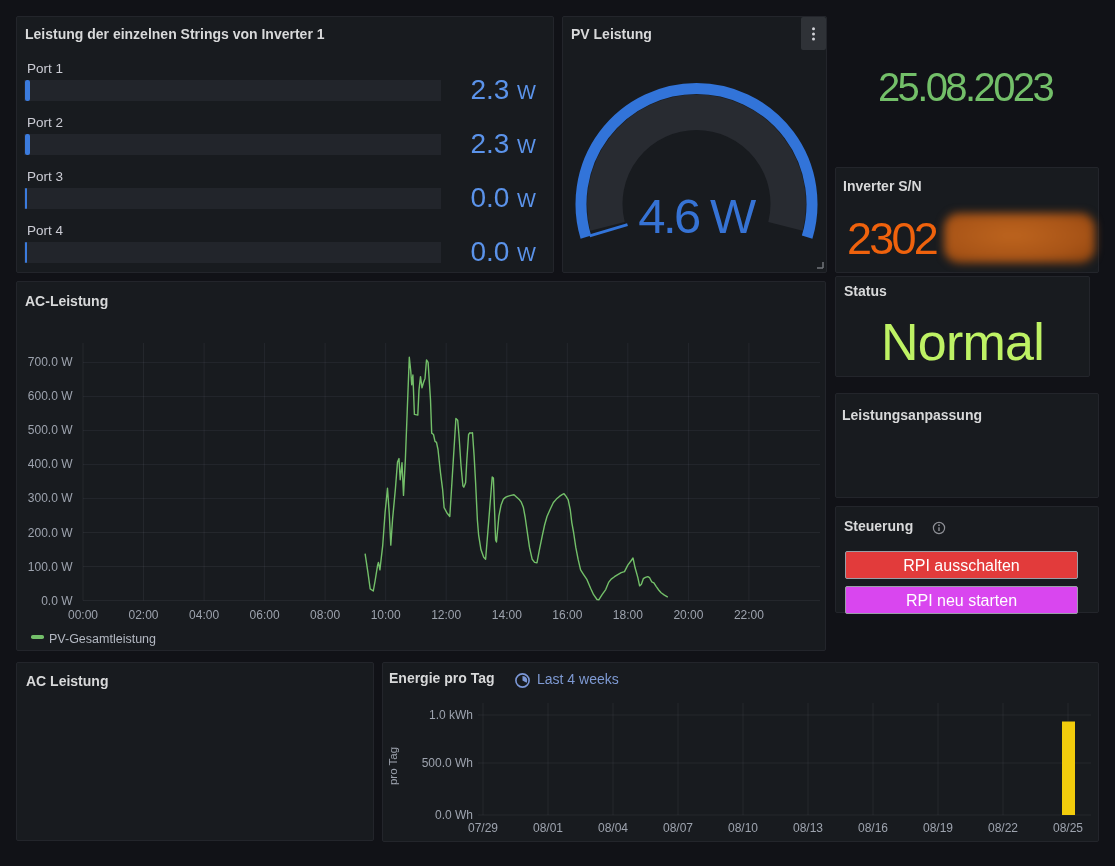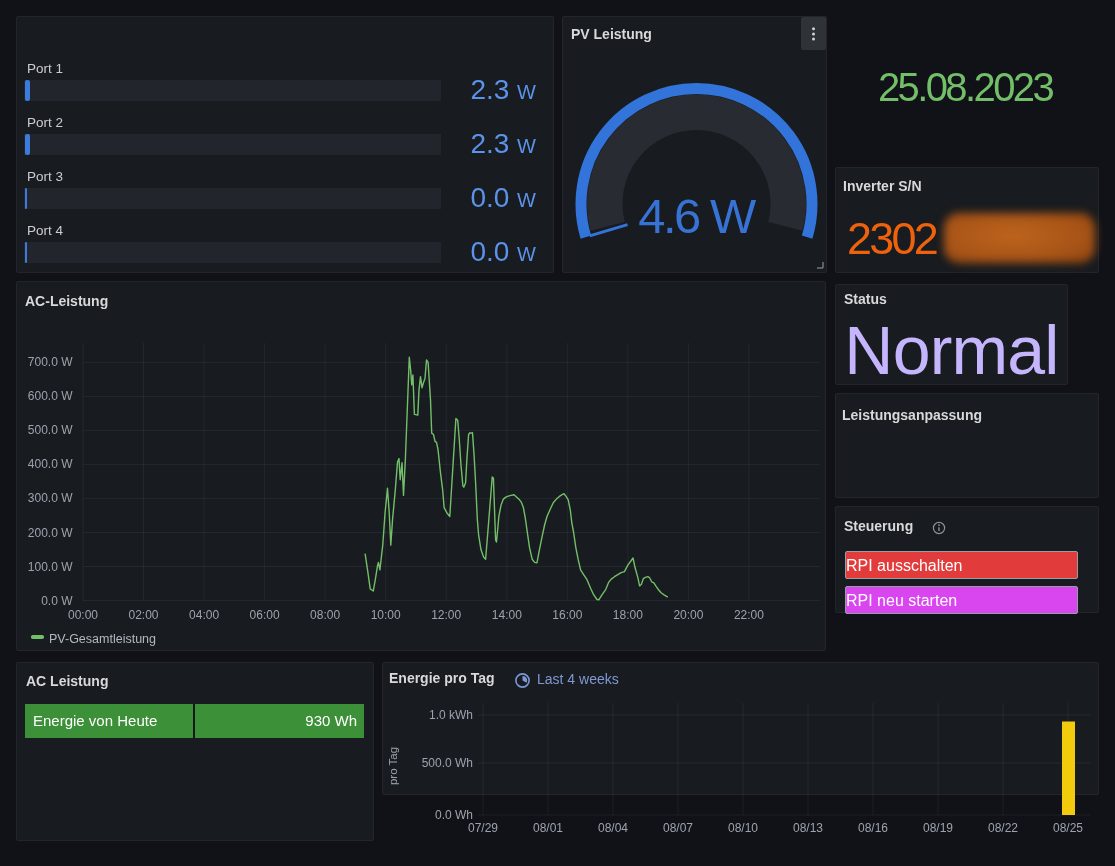--- a/index.html
+++ b/index.html
@@ -5,28 +5,29 @@
 html,body{width:1115px;height:866px;background:#111217;font-family:"Liberation Sans",sans-serif;overflow:hidden;position:relative}
 .panel{position:absolute;background:#181b1f;border:1px solid #23252b;border-radius:2px}
 .pt{position:absolute;top:8.5px;left:8px;font-size:14px;font-weight:700;color:#d8d9da;white-space:nowrap}
 .plabel{position:absolute;font-size:13.5px;color:#cbccd4;white-space:nowrap}
 .bar{position:absolute;left:7px;width:417px;height:21px;background:#22252b}
 .barfill{position:absolute;left:1px;top:0;bottom:0;background:#3b7bdd;border-radius:2px}
 .bval{position:absolute;right:17px;width:200px;text-align:right;font-size:28px;color:#5b93ea;white-space:nowrap}
 .bval span{font-size:20px}
 .axt{font-size:12px;fill:#9da3ae}
 .grid line{stroke:#ccccdc;stroke-opacity:0.07;stroke-width:1}
-.btn{position:absolute;left:9px;width:233px;height:28px;border:1px solid #999ea6;border-radius:2px;color:#fff;font-size:16px;text-align:left;line-height:27px;font-weight:400}
+.btn{position:absolute;left:9px;width:233px;height:28px;border:1px solid #999ea6;border-radius:2px;color:#fff;font-size:16px;text-align:center;line-height:27px;font-weight:400}
 .trow{position:absolute;left:8px;width:339px;height:34px;background:#3c9037;color:#fff;font-size:15px;font-weight:500}
 .tcell-l{position:absolute;left:8px;top:0;line-height:34px}
 .tcell-r{position:absolute;right:7px;top:0;line-height:34px;text-align:right}
 .tdiv{position:absolute;left:168px;top:0;bottom:0;width:2px;background:#15171b}
 </style></head><body>
 
 <div class="panel" style="left:16px;top:16px;width:538px;height:257px">
+  <div class="pt">Leistung der einzelnen Strings von Inverter 1</div>
   <div class="plabel" style="left:10px;top:44px">Port 1</div>
   <div class="bar" style="top:63px">
       <div class="barfill" style="width:5px"></div>
     </div>
   <div class="bval" style="top:57px">2.3 <span>W</span></div>
   <div class="plabel" style="left:10px;top:98px">Port 2</div>
   <div class="bar" style="top:117px">
       <div class="barfill" style="width:5px"></div>
     </div>
   <div class="bval" style="top:111px">2.3 <span>W</span></div>
@@ -115,52 +116,47 @@
         <text x="610.8" y="337" text-anchor="middle">18:00</text>
         <text x="671.4" y="337" text-anchor="middle">20:00</text>
         <text x="731.9" y="337" text-anchor="middle">22:00</text>
       </g>
     <polyline points="348.1,271.6 350.8,289.6 353.2,306.9 356.3,309.0 358.1,298.8 360.5,283.8 361.4,280.4 362.9,287.9 365.7,263.7 368.1,230.4 370.5,206.2 372.3,232.1 373.8,263.1 375.6,236.9 378.4,206.9 380.5,180.1 382.0,176.6 383.2,197.7 385.0,180.7 386.5,213.4 388.4,176.6 390.2,129.7 392.3,75.3 393.8,89.6 394.7,102.8 395.9,93.0 397.4,132.4 400.8,133.1 402.0,107.9 403.5,94.7 405.0,105.9 406.5,100.5 408.0,96.4 409.5,78.0 411.1,80.4 413.5,117.8 414.7,151.1 416.5,152.5 418.0,159.3 419.5,160.3 421.0,167.5 423.5,190.9 425.6,207.3 427.1,225.6 429.8,230.7 432.8,234.5 438.9,136.5 440.7,138.2 442.2,156.2 444.0,183.5 445.9,203.9 446.8,205.2 448.6,200.8 449.8,178.7 451.6,152.5 452.8,150.8 454.0,151.1 455.5,150.8 457.1,173.6 458.6,200.8 460.4,238.2 461.6,252.8 464.0,267.8 466.7,275.3 468.6,277.3 471.6,240.6 475.2,195.0 476.4,196.0 478.6,257.9 479.5,260.0 481.9,234.1 484.0,223.3 486.4,217.1 488.8,215.1 491.3,214.1 494.0,213.4 497.0,212.7 500.0,215.4 502.5,217.8 504.3,220.2 506.4,225.6 508.2,235.5 510.0,248.1 512.5,265.4 515.2,277.3 517.6,280.4 520.0,280.7 522.4,267.8 525.2,254.2 527.6,243.0 530.0,234.5 533.3,227.0 536.4,220.5 539.4,217.1 542.4,214.4 545.1,212.7 547.0,211.7 549.1,214.4 551.2,217.8 553.3,228.0 554.8,240.6 556.6,250.5 558.8,265.4 561.2,277.7 563.6,287.9 566.6,292.6 570.0,297.7 573.6,306.3 576.6,312.7 580.0,317.5 581.8,317.8 585.1,312.7 588.7,307.6 591.8,300.1 594.2,297.1 597.5,294.7 600.8,292.6 604.2,290.6 607.5,289.6 610.8,283.1 613.9,279.0 616.0,276.0 618.1,285.8 620.8,295.4 622.6,303.9 624.4,302.2 626.3,296.7 628.4,295.4 630.8,294.7 632.6,295.7 634.7,299.8 636.9,300.8 639.3,304.6 641.7,308.0 644.1,310.7 647.4,313.1 650.8,315.1" fill="none" stroke="#73bf69" stroke-width="1.4" stroke-linejoin="round"></polyline>
     <rect x="14" y="353" width="13" height="4" rx="1.8" fill="#73bf69"></rect>
     <text x="32" y="361" font-size="12.5" fill="#b3b8c2">PV-Gesamtleistung</text>
   </svg>
 </div>
 
-<div class="panel" style="left:835px;top:284px;width:233px;height:101px">
+<div class="panel" style="left:835px;top:276px;width:255px;height:101px">
   <div class="pt" style="top:5.5px">Status</div>
   <div style="position:absolute;left:0;right:0;top:30px;bottom:0;display:flex;align-items:center;justify-content:center">
-    <div style="font-size:68px;color:#c4b5fd;letter-spacing:-0.8px">Normal</div>
+    <div style="font-size:52px;color:#bef264;letter-spacing:-0.8px">Normal</div>
   </div>
 </div>
 
 <div class="panel" style="left:835px;top:393px;width:264px;height:105px">
   <div class="pt" style="top:12.5px;left:6px">Leistungsanpassung</div>
 </div>
 
 <div class="panel" style="left:835px;top:506px;width:264px;height:107px">
   <div class="pt" style="top:10.5px">Steuerung</div>
   <svg width="16" height="16" style="position:absolute;left:96px;top:14px">
     <circle cx="7" cy="7" r="5.6" fill="none" stroke="#8e9096" stroke-width="1.2"></circle>
     <line x1="7" y1="6.3" x2="7" y2="10" stroke="#8e9096" stroke-width="1.4"></line>
     <circle cx="7" cy="4.2" r="0.9" fill="#8e9096"></circle>
   </svg>
   <div class="btn" style="top:44px;background:#e23b3b">RPI ausschalten</div>
   <div class="btn" style="top:79px;background:#d946ef">RPI neu starten</div>
 </div>
 
 <div class="panel" style="left:16px;top:662px;width:358px;height:179px">
   <div class="pt" style="top:9.5px;left:9px">AC Leistung</div>
-  <div class="trow" style="top:41px">
-    <div class="tcell-l">Energie von Heute</div>
-      <div class="tcell-r">930 Wh</div>
-      <div class="tdiv"></div>
-  </div>
 </div>
 
-<div class="panel" style="left:382px;top:662px;width:717px;height:133px">
+<div class="panel" style="left:382px;top:662px;width:717px;height:180px">
   <div class="pt" style="top:6.5px;left:6px">Energie pro Tag</div>
   <svg width="18" height="18" style="position:absolute;left:131px;top:9px">
     <circle cx="8.5" cy="8.5" r="6.6" fill="none" stroke="#7b97d6" stroke-width="1.6"></circle>
     <path d="M8.5 8.5 V3.9 A4.6 4.6 0 0 1 12.6 10.7 Z" fill="#7b97d6"></path>
   </svg>
   <div style="position:absolute;left:154px;top:8px;font-size:14px;color:#7e9ad3">Last 4 weeks</div>
   <svg width="715" height="177" style="position:absolute;left:0;top:0">
     <g class="grid">
         <line x1="95" y1="52" x2="708" y2="52"></line>
         <line x1="95" y1="100" x2="708" y2="100"></line>

